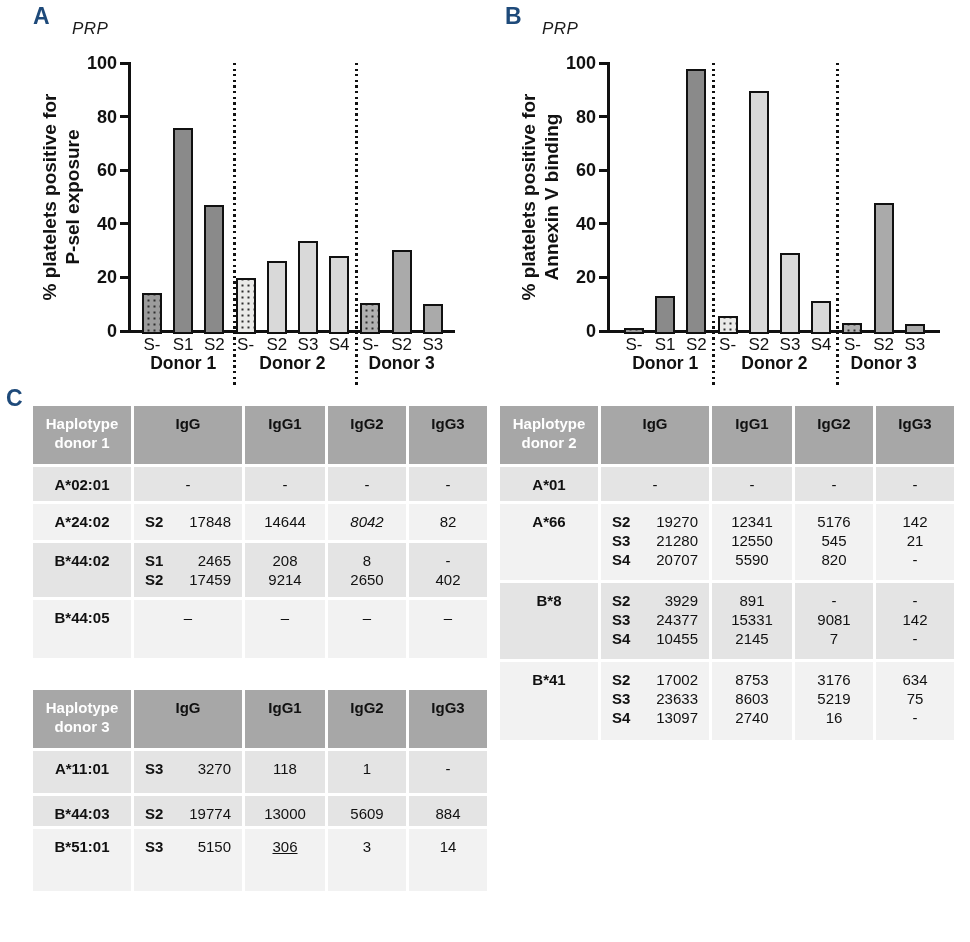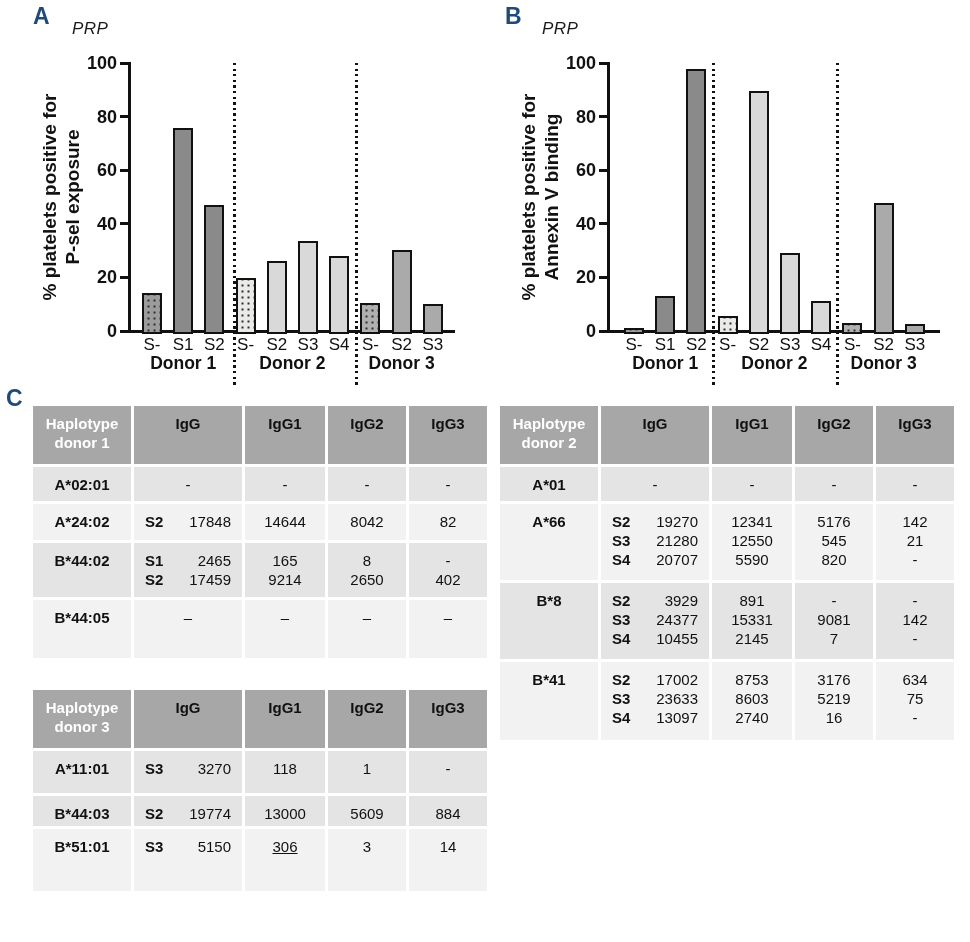--- a/index.html
+++ b/index.html
@@ -184,41 +184,41 @@
             <td class="shade-light" style="height: 36px;"><span class="hap-name">A*24:02</span></td>
             <td class="shade-light" style="height: 36px;">
               <div class="iggline paired">
                 <span class="slab">S2</span>
                 <span class="val">17848</span>
               </div>
             </td>
             <td class="shade-light" style="height: 36px;">
               <div>14644</div>
             </td>
-            <td class="shade-light" style="height: 36px;">
+            <td class="shade-light" style="height: 36px; font-style: italic;">
               <div>8042</div>
             </td>
             <td class="shade-light" style="height: 36px;">
               <div>82</div>
             </td>
           </tr>
           <tr>
             <td class="shade-dark" style="height: 54px;"><span class="hap-name">B*44:02</span></td>
             <td class="shade-dark" style="height: 54px;">
               <div class="iggline paired">
                 <span class="slab">S1</span>
                 <span class="val">2465</span>
               </div>
               <div class="iggline paired">
                 <span class="slab">S2</span>
                 <span class="val">17459</span>
               </div>
             </td>
             <td class="shade-dark" style="height: 54px;">
-              <div>165</div>
+              <div>208</div>
               <div>9214</div>
             </td>
             <td class="shade-dark" style="height: 54px;">
               <div>8</div>
               <div>2650</div>
             </td>
             <td class="shade-dark" style="height: 54px;">
               <div>-</div>
               <div>402</div>
             </td>

